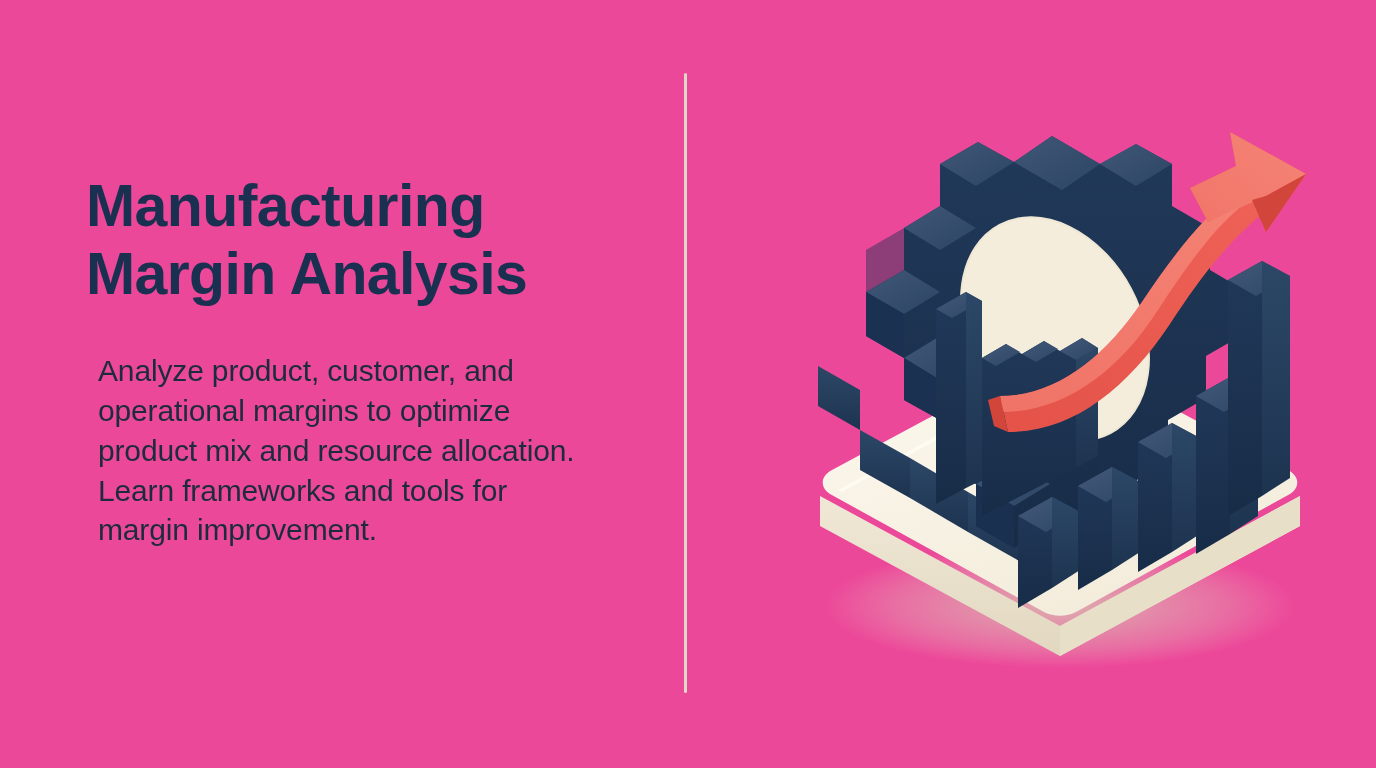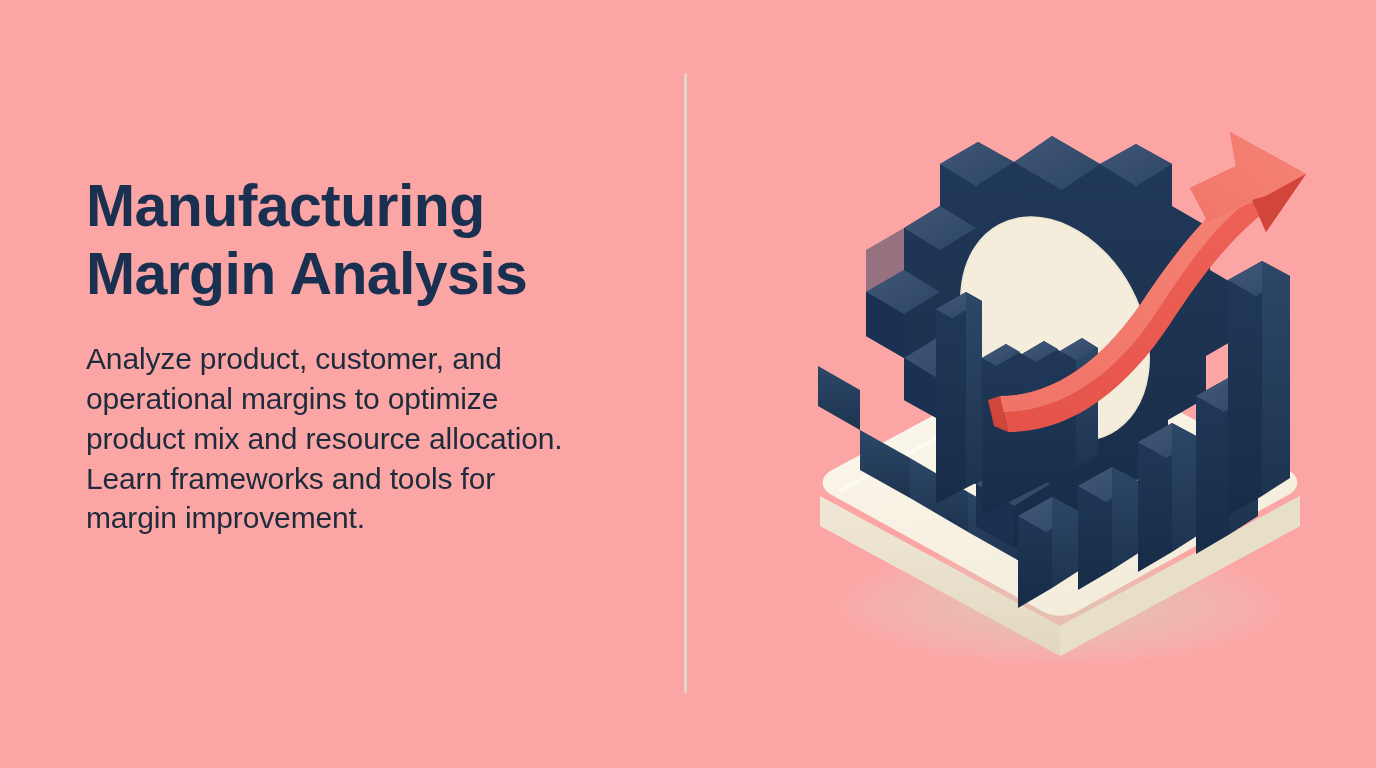--- a/index.html
+++ b/index.html
@@ -12,21 +12,21 @@
     overflow: hidden;
     background: #f7f2e6;
     font-family: "Liberation Sans", sans-serif;
     -webkit-font-smoothing: antialiased;
   }
 
   .slide {
     position: relative;
     width: 1376px;
     height: 768px;
-    background: #fca5a5;
+    background: #ec4899;
     display: block;
   }
 
   
   .text-col {
     position: absolute;
     left: 86px;
     top: 172px;
     width: 520px;
   }
@@ -36,21 +36,21 @@
     font-family: "Liberation Sans", sans-serif;
     font-size: 59px;
     line-height: 1.16;
     font-weight: 700;
     letter-spacing: -0.6px;
     color: #1a3050;
     white-space: pre-line;
   }
 
   .subtitle {
-    margin: 0;
+    margin: 12px;
     padding-top: 30px;
     font-family: "Liberation Sans", sans-serif;
     font-size: 30px;
     line-height: 1.33;
     font-weight: 400;
     color: #1d2c3c;
     letter-spacing: -0.15px;
     max-width: 495px;
   }
 

